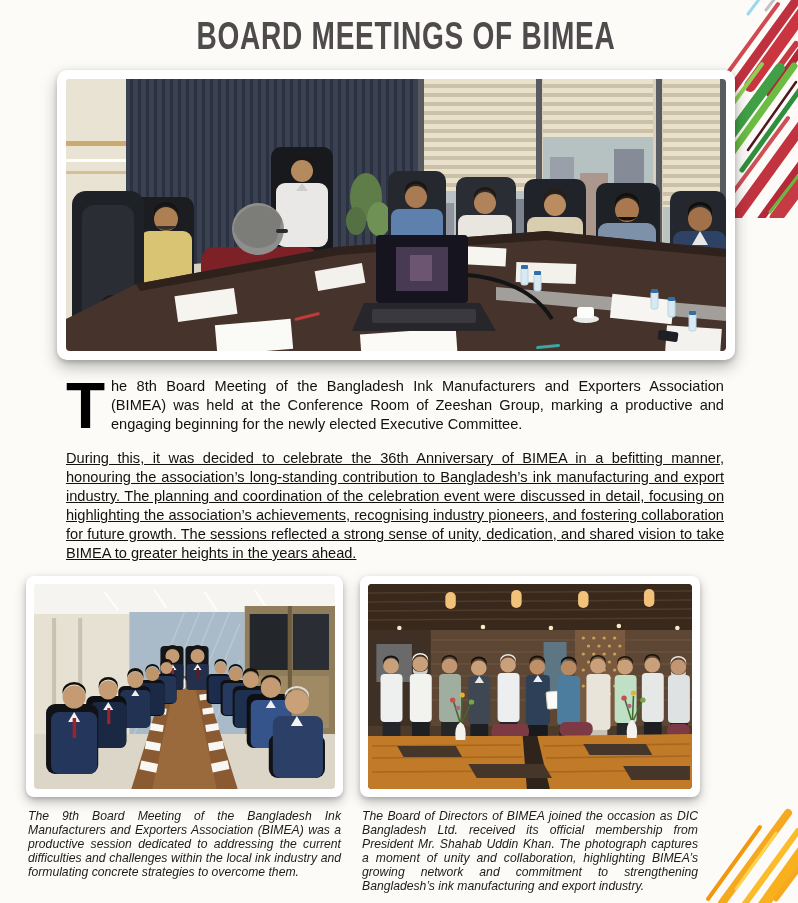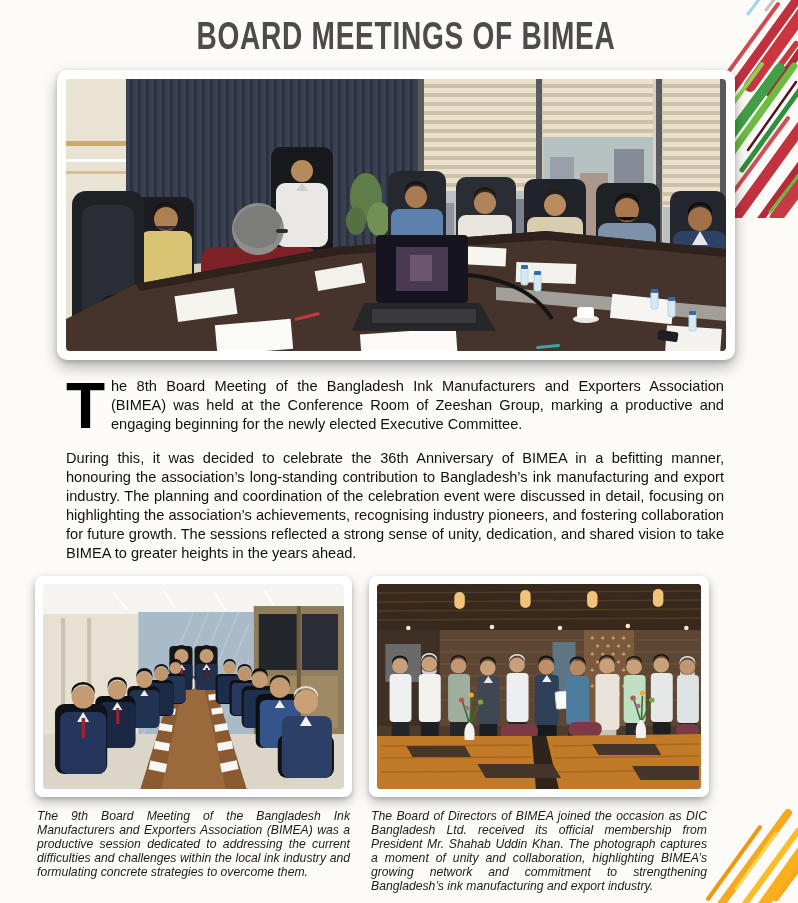--- a/index.html
+++ b/index.html
@@ -43,25 +43,25 @@
   p.intro{
     margin:17px 0 0 0;font-size:14.6px;line-height:19px;
     text-align:justify;color:#111;
   }
   .dropcap{
     float:left;font-size:64px;line-height:53px;font-weight:700;color:#000;
     width:38px;margin:3px 7px 0 0;letter-spacing:0;
   }
   p.bodypar{
     margin:15px 0 0 0;font-size:14.6px;line-height:19px;
-    text-align:justify;color:#111;
+    text-align:justify;color:#111;text-decoration:underline;
   }
 
   .photo-row{
-    display:flex;gap:17px;margin:13px 0 0 35px;width:560px;
+    display:flex;gap:17px;margin:13px 0 0 26px;width:560px;
   }
   .col-left{width:317px;flex:0 0 317px;}
   .col-right{width:340px;flex:0 0 340px;}
 
   p.caption{
     margin:12px 0 0 0;padding:0 2px;
     font-size:12.2px;line-height:14px;font-style:italic;
     text-align:justify;color:#1c1c1c;
   }
 </style>

